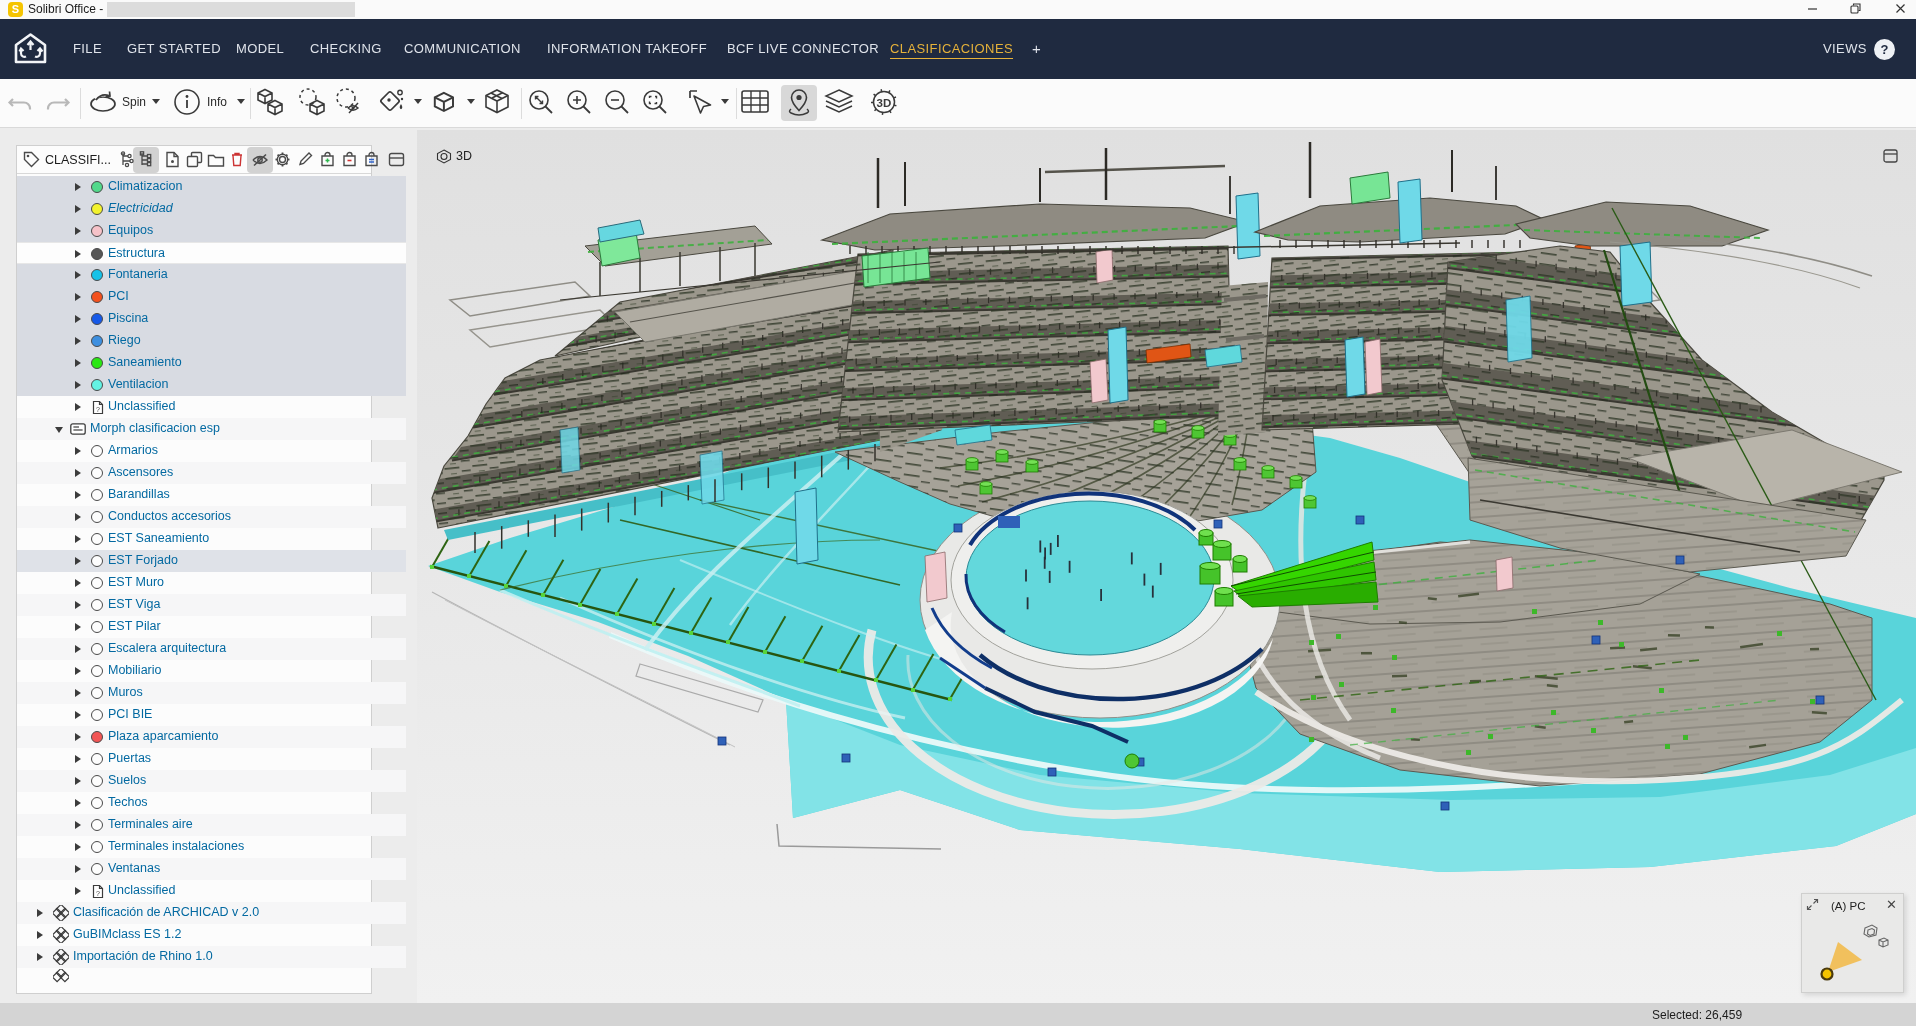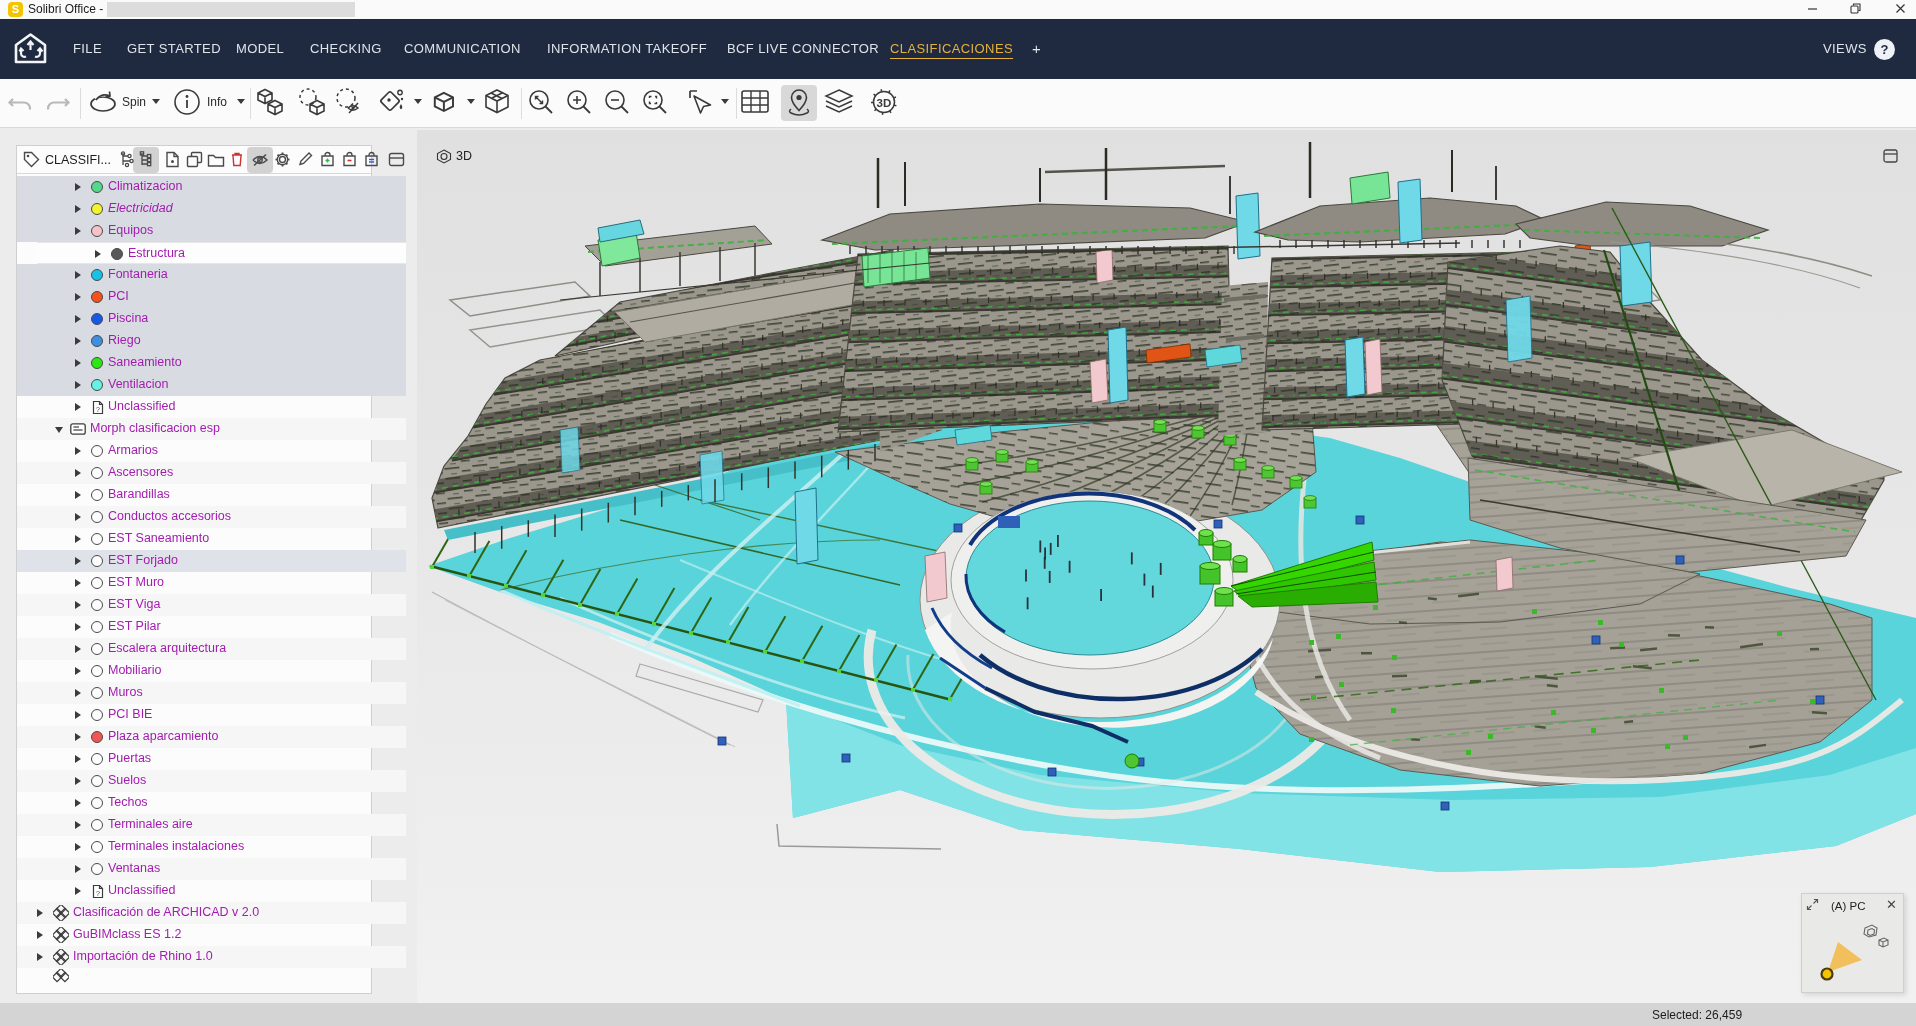--- a/index.html
+++ b/index.html
@@ -30,24 +30,24 @@
   .tcaret { position:absolute; top:20px; width:0; height:0; border-left:4px solid transparent; border-right:4px solid transparent; border-top:5px solid #3a3a3a; }
   .tsel { position:absolute; top:6px; width:36px; height:36px; background:#d8d8d8; border-radius:4px; }
   #searchbox { position:absolute; left:1609px; top:89px; width:304px; height:26px; border:1px solid #7a7a7a; border-radius:4px; background:#fff; }
   #searchbox .ph { position:absolute; left:9px; top:5px; font-size:13px; color:#8a8a8a; }
   #searchbox svg { position:absolute; right:6px; top:4px; }
 
   
   #leftpanel { position:absolute; left:16px; top:145px; width:356px; height:849px; background:#fcfcfc; border:1px solid #cfcfcf; }
   #lp-header { position:absolute; left:0; top:0; width:100%; height:28px; background:#fcfcfc; border-bottom:1px solid #d8d8d8; }
   #lp-rows { position:absolute; left:0; top:30px; width:389px; height:817px; overflow:hidden; }
-  .trow { position:relative; width:100%; height:22px; font-size:12.5px; color:#a21caf; }
+  .trow { position:relative; width:100%; height:22px; font-size:12.5px; color:#0369a1; }
   .trow:nth-child(even) { background:#f6f6f7; }
   .trow.sel { background:#d8dbe2 !important; }
-  .trow.cur { background:#fdfdfd !important; border-top:1px solid #e7e7e7; border-bottom:1px solid #e7e7e7;margin-left:20px; }
+  .trow.cur { background:#fdfdfd !important; border-top:1px solid #e7e7e7; border-bottom:1px solid #e7e7e7; }
   .trow.hil { background:#dfe2e8 !important; }
   .trow .arr { position:absolute; top:7px; width:0; height:0; border-top:4px solid transparent; border-bottom:4px solid transparent; border-left:6px solid #3c3c3c; }
   .trow .arrd { position:absolute; top:9px; width:0; height:0; border-left:4px solid transparent; border-right:4px solid transparent; border-top:6px solid #3c3c3c; }
   .trow .circ { position:absolute; top:5px; width:12px; height:12px; border-radius:50%; border:1.5px solid #4a4a4a; }
   .trow .lbl { position:absolute; top:3px; white-space:nowrap; }
   .trow svg.ticn { position:absolute; }
 
   
   #viewport { position:absolute; left:417px; top:130px; width:1499px; height:873px;
       background:linear-gradient(180deg,#e0e0e0 0%, #e7e7e7 45%, #f1f1f1 100%); }

